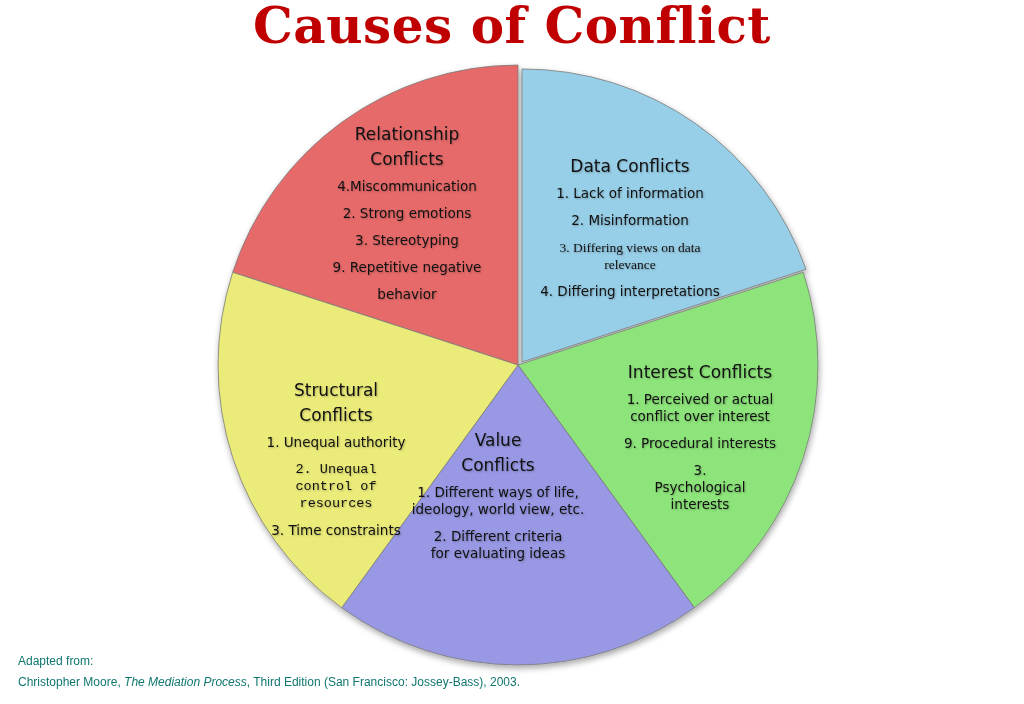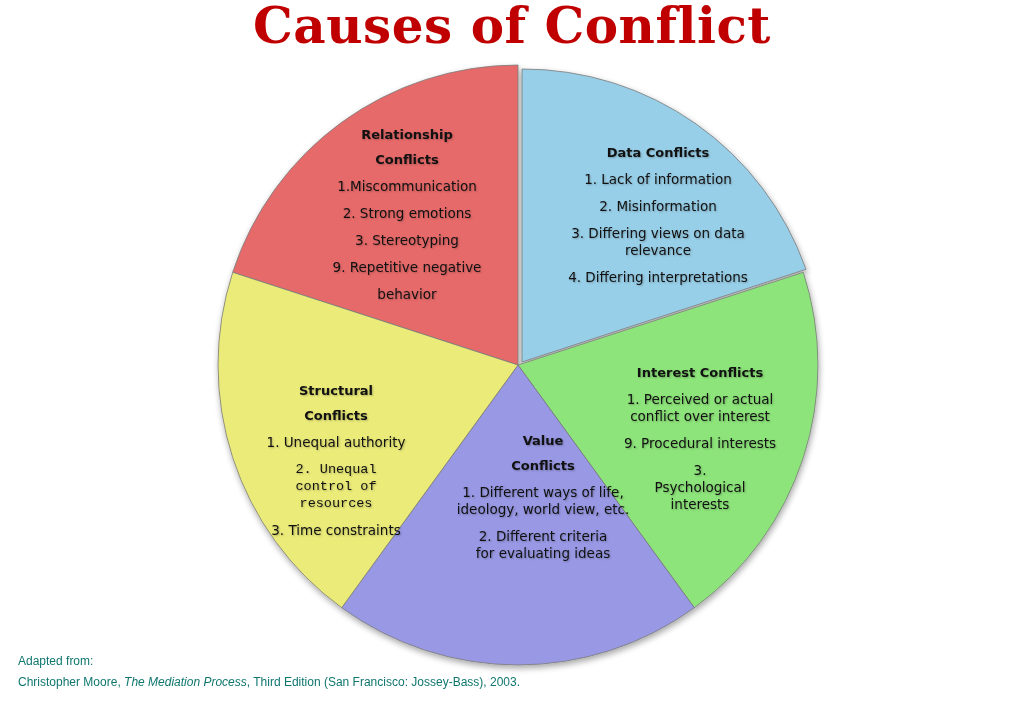--- a/index.html
+++ b/index.html
@@ -32,22 +32,22 @@
       top: 0;
     }
     .label {
       position: absolute;
       text-align: center;
       color: #111111;
       font-family: "DejaVu Sans", "Liberation Sans", sans-serif;
       text-shadow: 1px 1px 2px rgba(0,0,0,0.25);
     }
     .label .heading {
-      font-weight: bold;
-      font-size: 13px;
+      font-weight: normal;
+      font-size: 17px;
       line-height: 25px;
       margin-bottom: 6px;
     }
     .label .item {
       font-size: 13.5px;
       line-height: 17px;
       margin-bottom: 10px;
     }
     .footer {
       position: absolute;
@@ -87,43 +87,43 @@
     <path fill="#9898e4" d="M518,365 L694.3,607.7 A300,300 0 0 1 341.7,607.7 Z"></path>
     <path fill="#ebeb7a" d="M518,365 L341.7,607.7 A300,300 0 0 1 232.7,272.3 Z"></path>
   </g>
 </svg>
 
 <div class="label" style="left:300px; top:122px; width:214px;">
   <div class="heading">
     <div>Relationship</div>
     <div>Conflicts</div>
   </div>
-  <div class="item">1.Miscommunication</div>
+  <div class="item">4.Miscommunication</div>
   <div class="item">2. Strong emotions</div>
   <div class="item">3. Stereotyping</div>
   <div class="item">9. Repetitive negative</div>
   <div class="item">behavior</div>
 </div>
 
-<div class="label" style="left:520px; top:140px; width:220px;padding-left:28px;">
+<div class="label" style="left:520px; top:154px; width:220px;">
   <div class="heading">Data Conflicts</div>
   <div class="item">1. Lack of information</div>
   <div class="item">2. Misinformation</div>
-  <div class="item" style="padding:0 20px;">3. Differing views on data relevance</div>
+  <div class="item" style="padding:0 20px;font-family:Liberation Serif, serif;">3. Differing views on data relevance</div>
   <div class="item">4. Differing interpretations</div>
 </div>
 
 <div class="label" style="left:608px; top:360px; width:184px;">
   <div class="heading">Interest Conflicts</div>
   <div class="item" style="padding:0 12px;">1. Perceived or actual conflict over interest</div>
   <div class="item">9. Procedural interests</div>
   <div class="item" style="padding:0 40px;">3. Psychological interests</div>
 </div>
 
-<div class="label" style="left:445px; top:428px; width:196px;">
+<div class="label" style="left:400px; top:428px; width:196px;">
   <div class="heading">
     <div>Value</div>
     <div>Conflicts</div>
   </div>
   <div class="item">1. Different ways of life, ideology, world view, etc.</div>
   <div class="item" style="padding:0 30px;">2. Different criteria for evaluating ideas</div>
 </div>
 
 <div class="label" style="left:246px; top:334px; width:180px;margin-top:44px;">
   <div class="heading">

